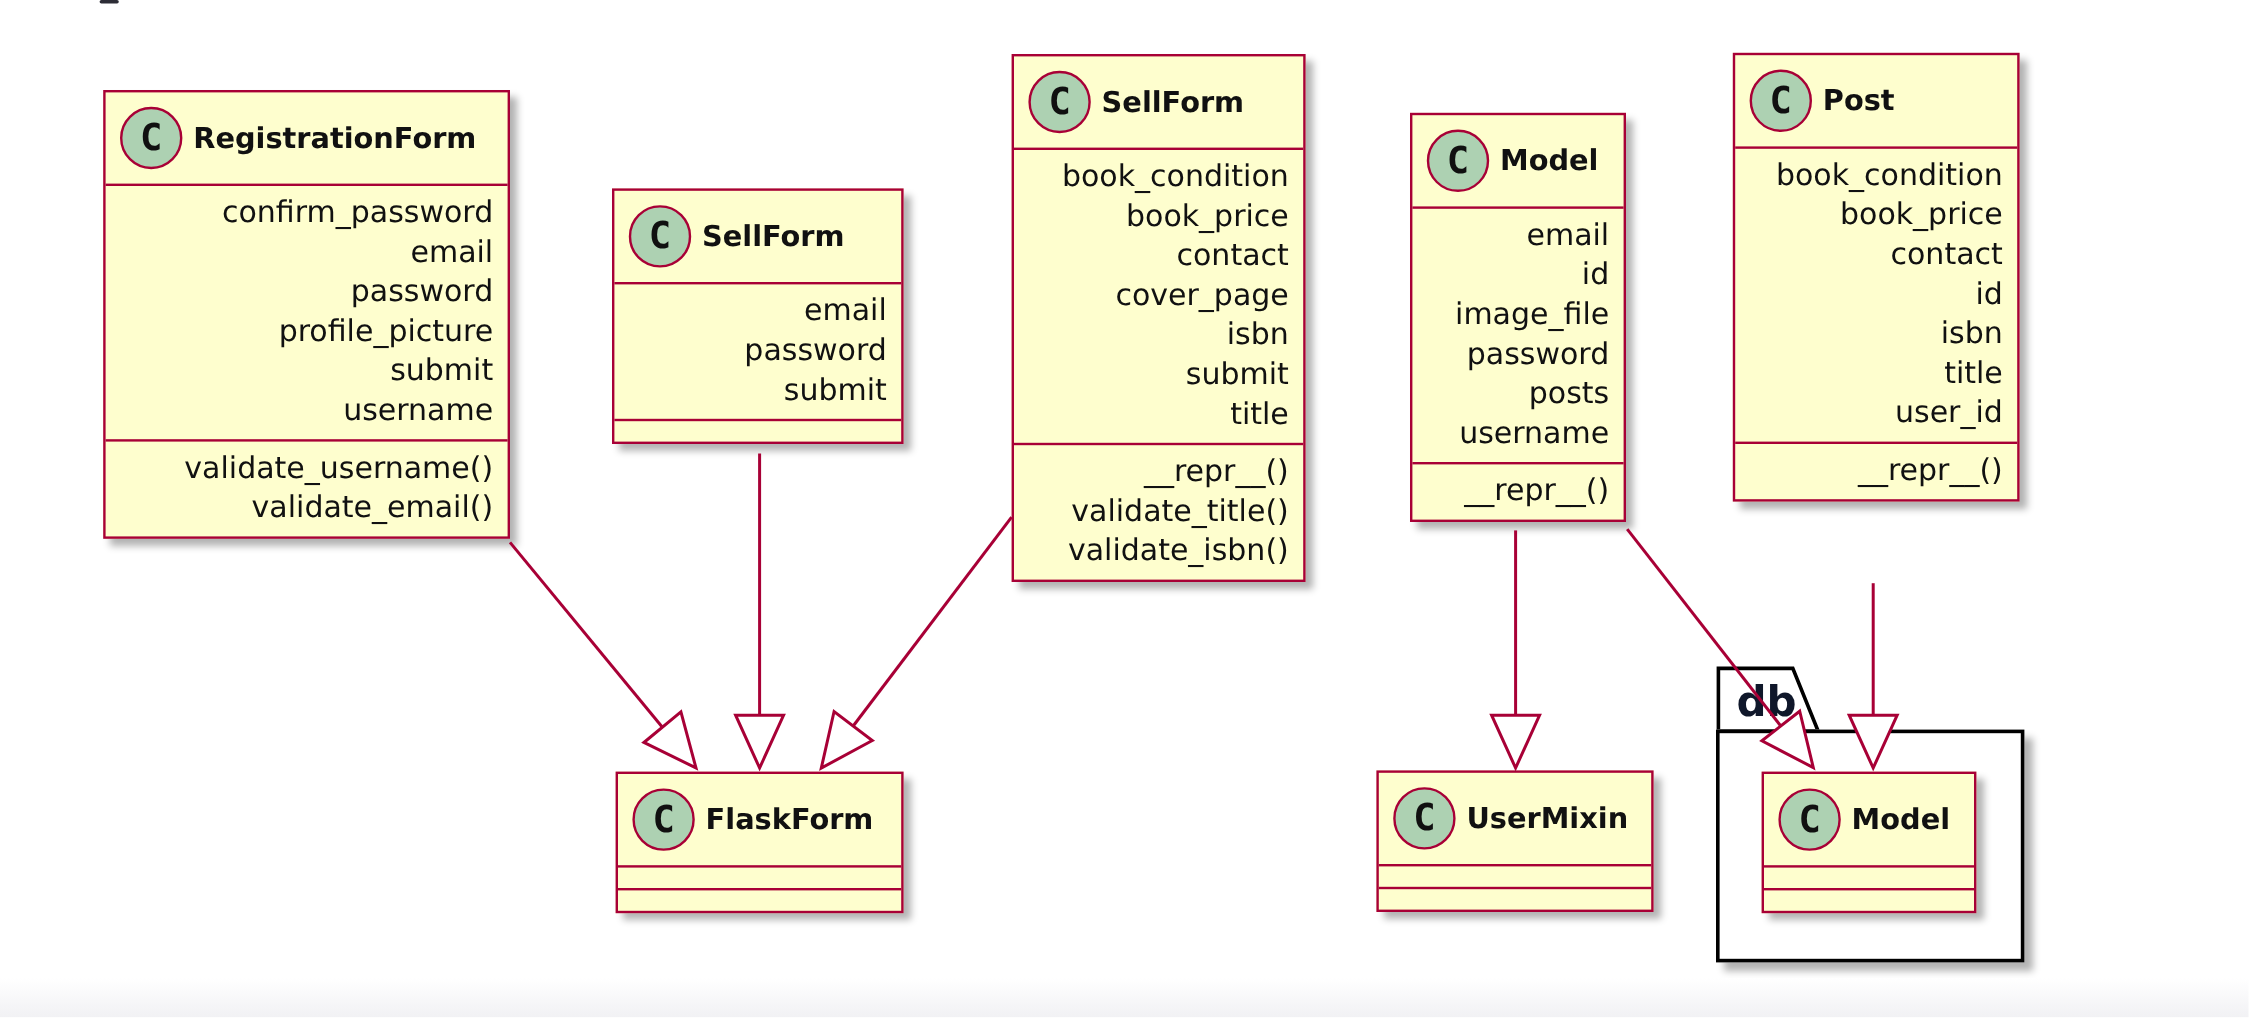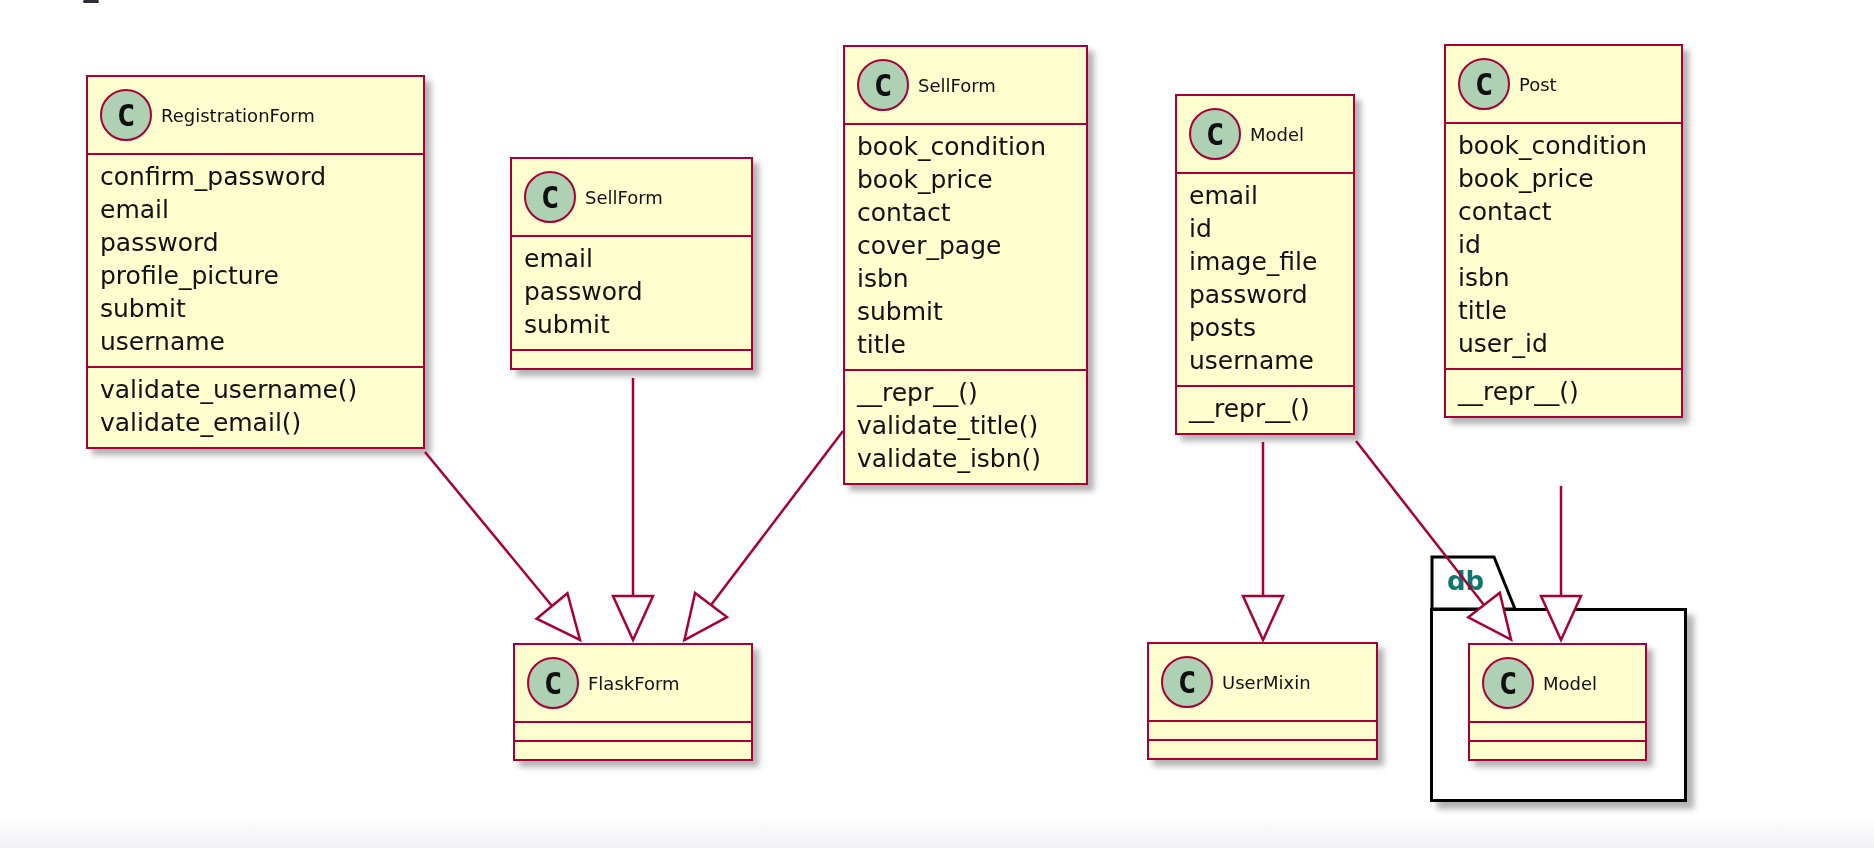--- a/index.html
+++ b/index.html
@@ -6,31 +6,31 @@
   .canvas{position:relative;width:1874px;height:848px;background:#ffffff;overflow:hidden;
           font-family:"DejaVu Sans",sans-serif;color:#111;}
   
   .uml-class{position:absolute;background:#FEFECE;border:2px solid #A80036;
              box-shadow:6px 6px 6px rgba(0,0,0,0.30);box-sizing:border-box;}
   .uml-title{display:flex;align-items:center;gap:9px;padding:12px 12px;white-space:nowrap;}
   .spot{flex:0 0 auto;width:52px;height:52px;border-radius:50%;background:#ADD1B2;
         border:2px solid #A80036;display:flex;align-items:center;justify-content:center;
         font-family:"DejaVu Sans Mono",monospace;font-weight:bold;font-size:31px;color:#101010;
         box-sizing:border-box;}
-  .uml-name{font-size:18px;}
+  .uml-name{font-size:24px;font-weight:bold;}
   .uml-attrs,.uml-methods{border-top:2px solid #A80036;padding:5px 12px 8px;
         font-size:25px;line-height:33px;white-space:nowrap;}
   .uml-attrs.empty,.uml-methods.empty{min-height:17px;padding:0 12px;}
-  .row{height:33px;}
+  .row{height:33px;text-align:right;}
   
   .package-body{position:absolute;left:1430px;top:608px;width:257px;height:194px;
         background:#ffffff;border:3px solid #000;box-sizing:border-box;
         box-shadow:7px 7px 6px rgba(0,0,0,0.30);}
   .package-tab-svg{position:absolute;left:1430px;top:555px;}
-  .package-label{position:absolute;left:1447px;top:566px;font-size:26px;font-weight:bold;color:#0f766e;}
+  .package-label{position:absolute;left:1447px;top:566px;font-size:35px;font-weight:bold;color:#0f172a;}
   
   .rel-overlay{position:absolute;left:0;top:0;pointer-events:none;}
   
   .bottom-strip{position:absolute;left:0;right:0;bottom:0;height:33px;
         background:linear-gradient(#ffffff,#f1f1f4);}
   .top-artifact{position:absolute;left:83px;top:0;width:16px;height:3px;background:#2d2d36;border-radius:2px;}
 </style>
 </head>
 <body>
 

